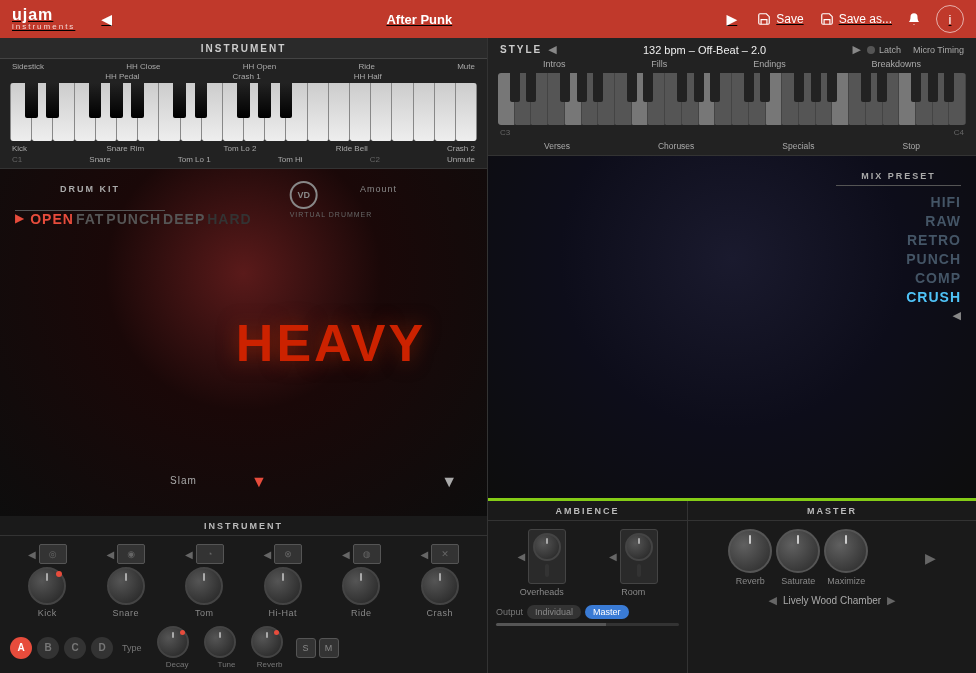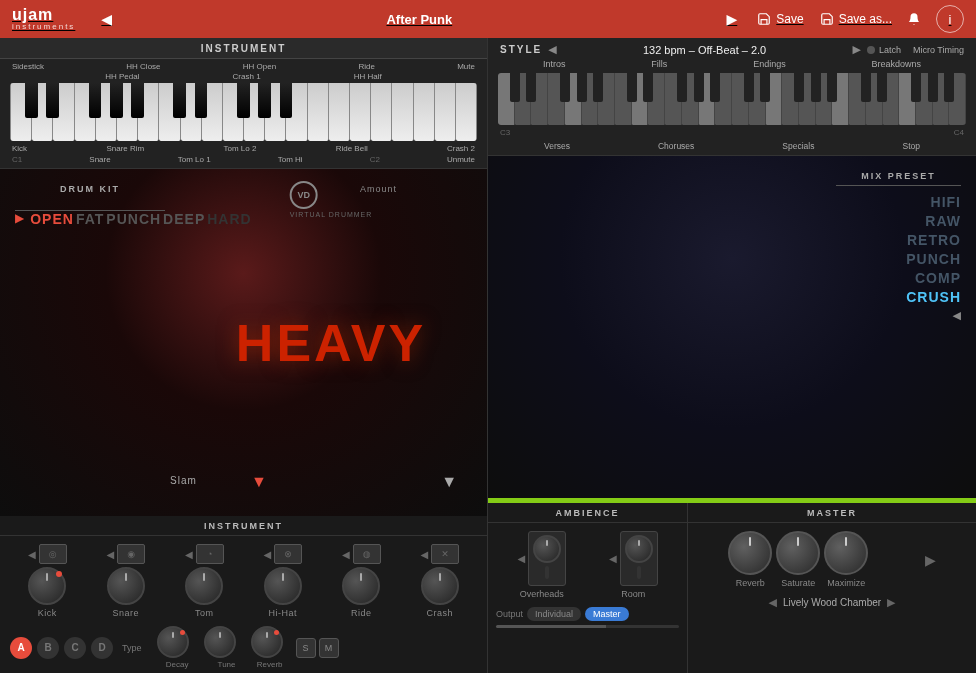--- a/index.html
+++ b/index.html
@@ -714,21 +714,21 @@
             <div class="mix-option inactive" style="color: rgb(68, 85, 102);">RAW</div>
             <div class="mix-option inactive" style="color: rgb(68, 85, 102);">RETRO</div>
             <div class="mix-option inactive" style="color: rgb(68, 85, 102);">PUNCH</div>
             <div class="mix-option inactive" style="color: rgb(68, 85, 102);">COMP</div>
             <div class="mix-option active" style="color: rgb(79, 195, 247);">CRUSH</div>
           </div>
         <span class="mix-arrow">◀</span>
       </div>
     </div>
 
-    <div style="display:flex;height:175px;border-top:5px solid #84cc16;">
+    <div style="display:flex;height:175px;border-top:3px solid #84cc16;">
 
       <div class="ambience-bottom">
         <div class="bottom-section-title">AMBIENCE</div>
         <div class="ambience-channels">
 
           <div class="amb-channel">
             <div style="display:flex;align-items:center;gap:3px;">
               <span style="color:#666;font-size:10px;cursor:pointer;">◀</span>
 
               <div style="width:38px;height:55px;background:#2a2a2a;border:1px solid #444;border-radius:3px;display:flex;flex-direction:column;align-items:center;padding:3px 0;">

